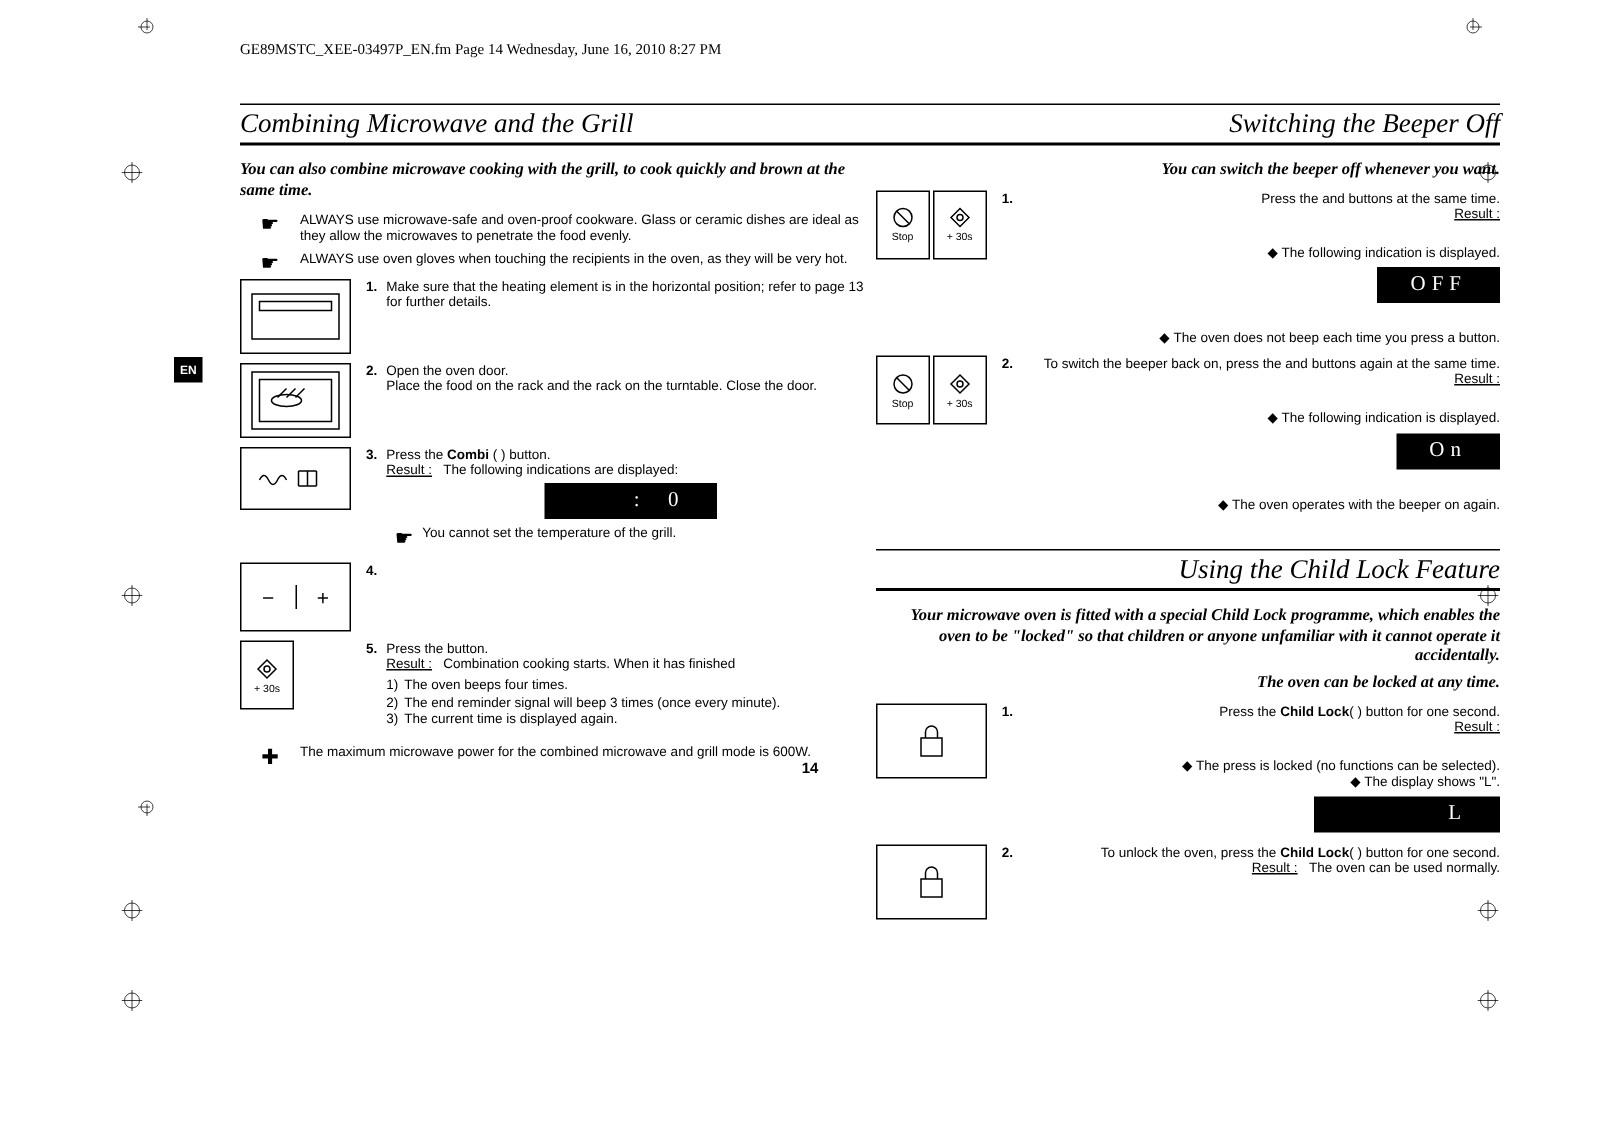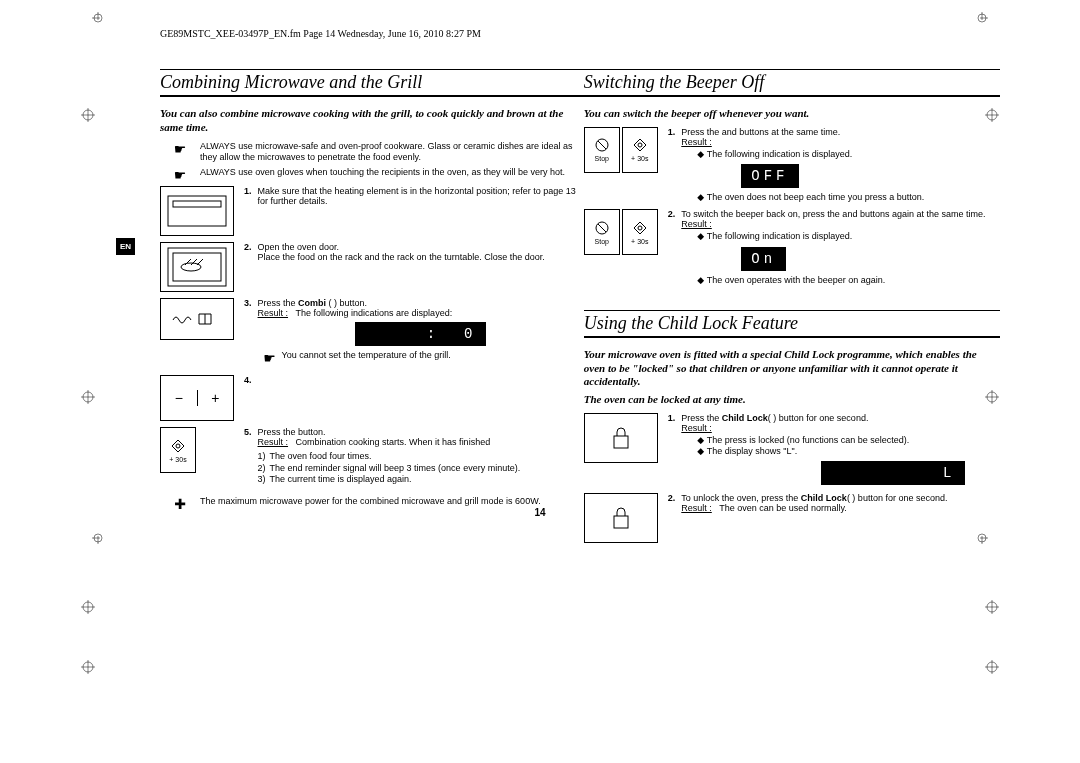--- a/index.html
+++ b/index.html
@@ -43,21 +43,21 @@
   .reg-left-b1{left:81px; top:600px;}
   .reg-left-b2{left:81px; top:660px;}
   .reg-right-top{right:81px; top:108px;}
   .reg-right-mid{right:81px; top:390px;}
   .reg-right-b1{right:81px; top:600px;}
   .reg-right-b2{right:81px; top:660px;}
   .columns {
     display: flex;
   }
   .col-left { width: 450px; }
-  .col-right { width: 442px; }
+  .col-right { width: 442px; text-align: right; }
   .section-divider { border:0; border-top:1px solid #000; margin:0 0 2px 0;}
   .section-title {
     font-family: 'Times New Roman', serif;
     font-style: italic;
     font-size: 18px;
     font-weight: normal;
     margin: 2px 0 2px 0;
   }
   .section-divider-thick { border:0; border-top:2.5px solid #000; margin:0 0 10px 0;}
   .intro {
@@ -112,31 +112,31 @@
     justify-content:center;
     gap:2px;
     font-size:7px;
   }
   .step-num { font-weight:bold; flex-shrink:0;}
   .step-body { flex:1;}
   .sub-result { text-decoration:underline;}
   .display-box {
     background:#000;
     color:#fff;
-    font-family: Liberation Mono, monospace;
+    font-family: Liberation Serif, serif;
     letter-spacing:4px;
     font-size:14px;
-    padding:4px 10px;
+    padding:4px 22px;
     display:inline-block;
     margin-top:4px;
     margin-bottom:2px;
     white-space:pre;
   }
   .diamond { font-size:9px;}
-  .sub-list{ margin-top:2px; margin-left:16px;}
+  .sub-list{ margin-top:16px; margin-left:16px;}
   .sub-list div{ line-height:1.25;}
   .en-tab{
     position:absolute;
     left:116px;
     top:238px;
     background:#000;
     color:#fff;
     font-weight:bold;
     font-size:8px;
     padding:4px 4px;
@@ -314,21 +314,21 @@
             <span>+ 30s</span>
           </div>
         </div>
         <div class="step-num">5.</div>
         <div class="step-body">
           <span>Press the        button.</span><br>
           <span class="sub-result">Result :</span>&nbsp;&nbsp;&nbsp;<span>Combination cooking starts. When it has finished</span>
           <ol class="numbered">
             <li>
                 <span class="n">1)</span>
-                <span>The oven food four times.</span>
+                <span>The oven beeps four times.</span>
               </li>
             <li>
                 <span class="n">2)</span>
                 <span>The end reminder signal will beep 3 times (once every minute).</span>
               </li>
             <li>
                 <span class="n">3)</span>
                 <span>The current time is displayed again.</span>
               </li>
           </ol>

